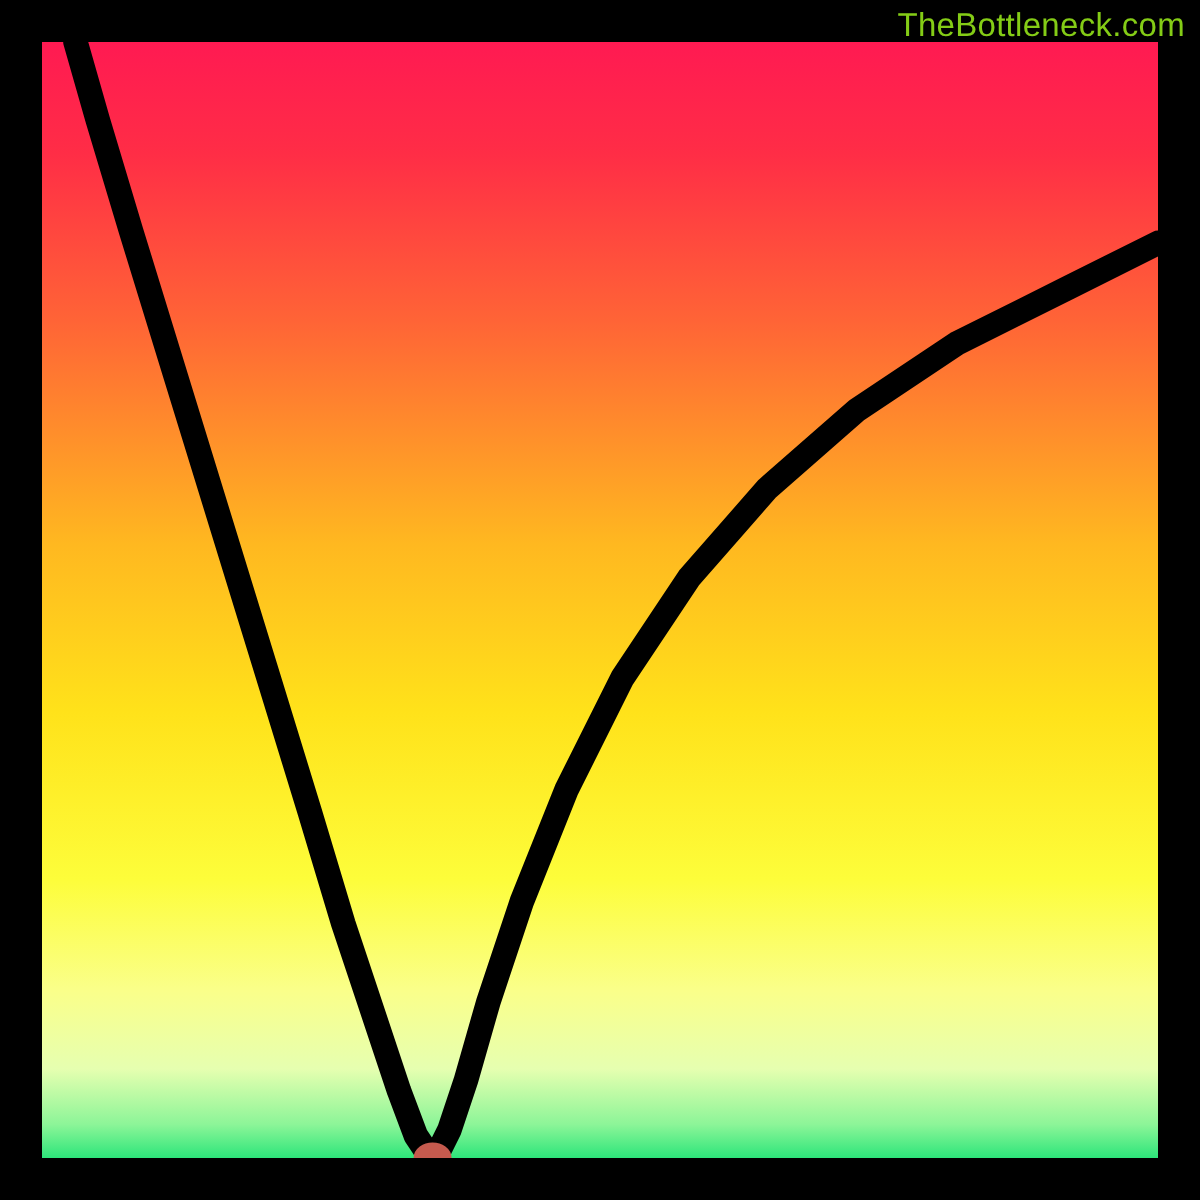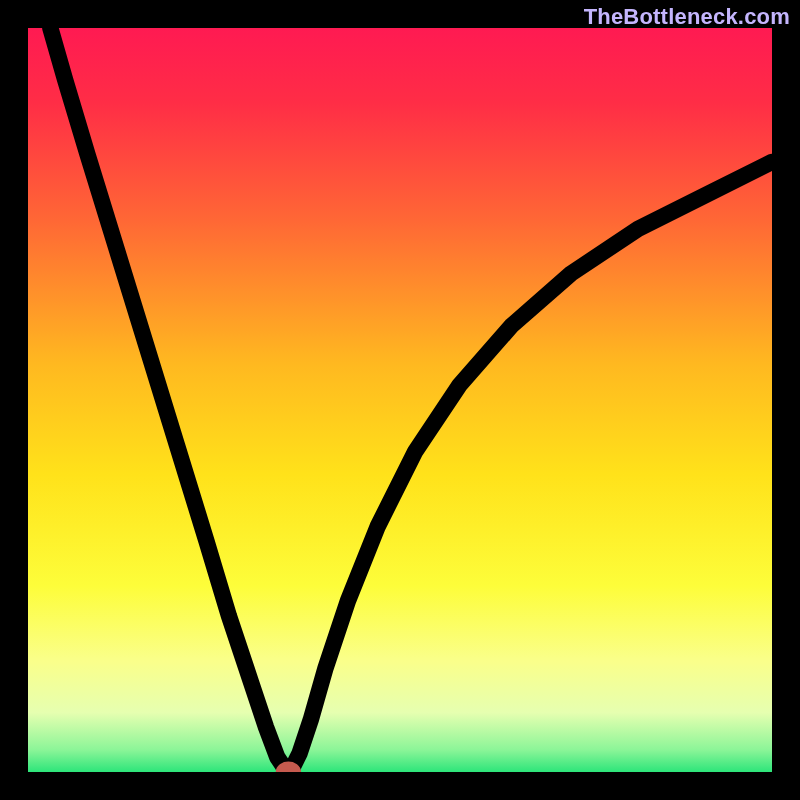--- a/index.html
+++ b/index.html
@@ -14,23 +14,23 @@
   .frame {
     position: relative;
     width: 800px;
     height: 800px;
     background: #000;
   }
   .watermark {
     position: absolute;
     top: 4px;
     right: 10px;
-    color: #c4b5fd;
+    color: #84cc16;
     font-size: 22px;
-    font-weight: 700;
+    font-weight: 400;
     letter-spacing: 0.2px;
     z-index: 20;
   }
   svg.plot {
     position: absolute;
     left: 28px;
     top: 28px;
     width: 744px;
     height: 744px;
     display: block;

